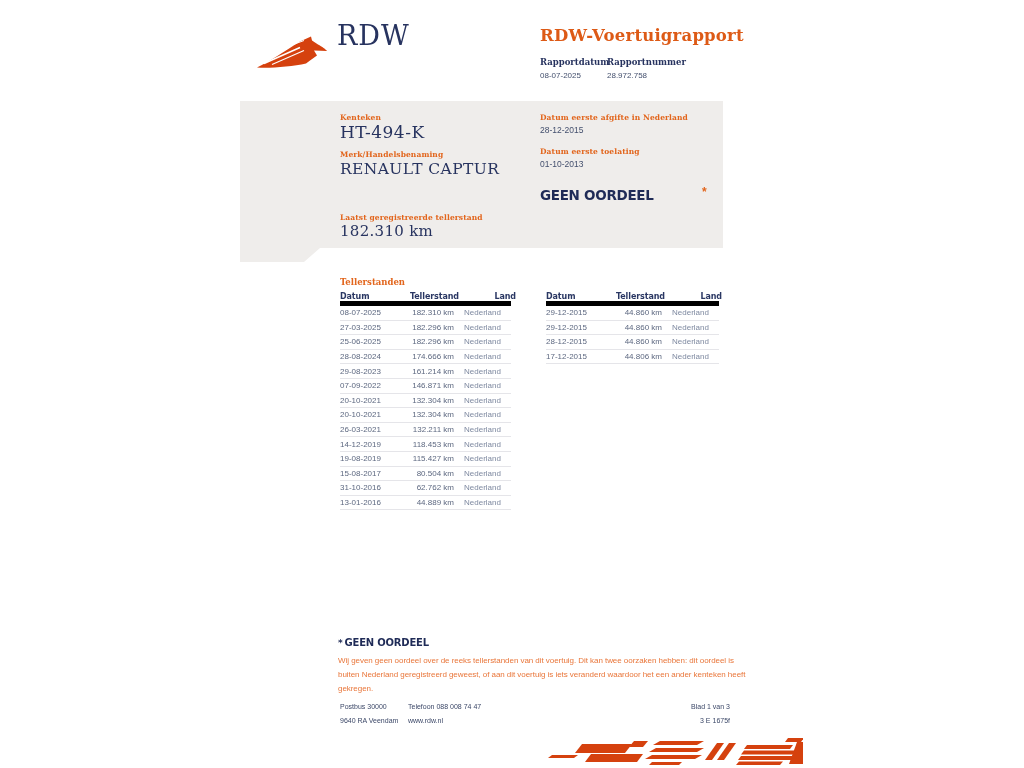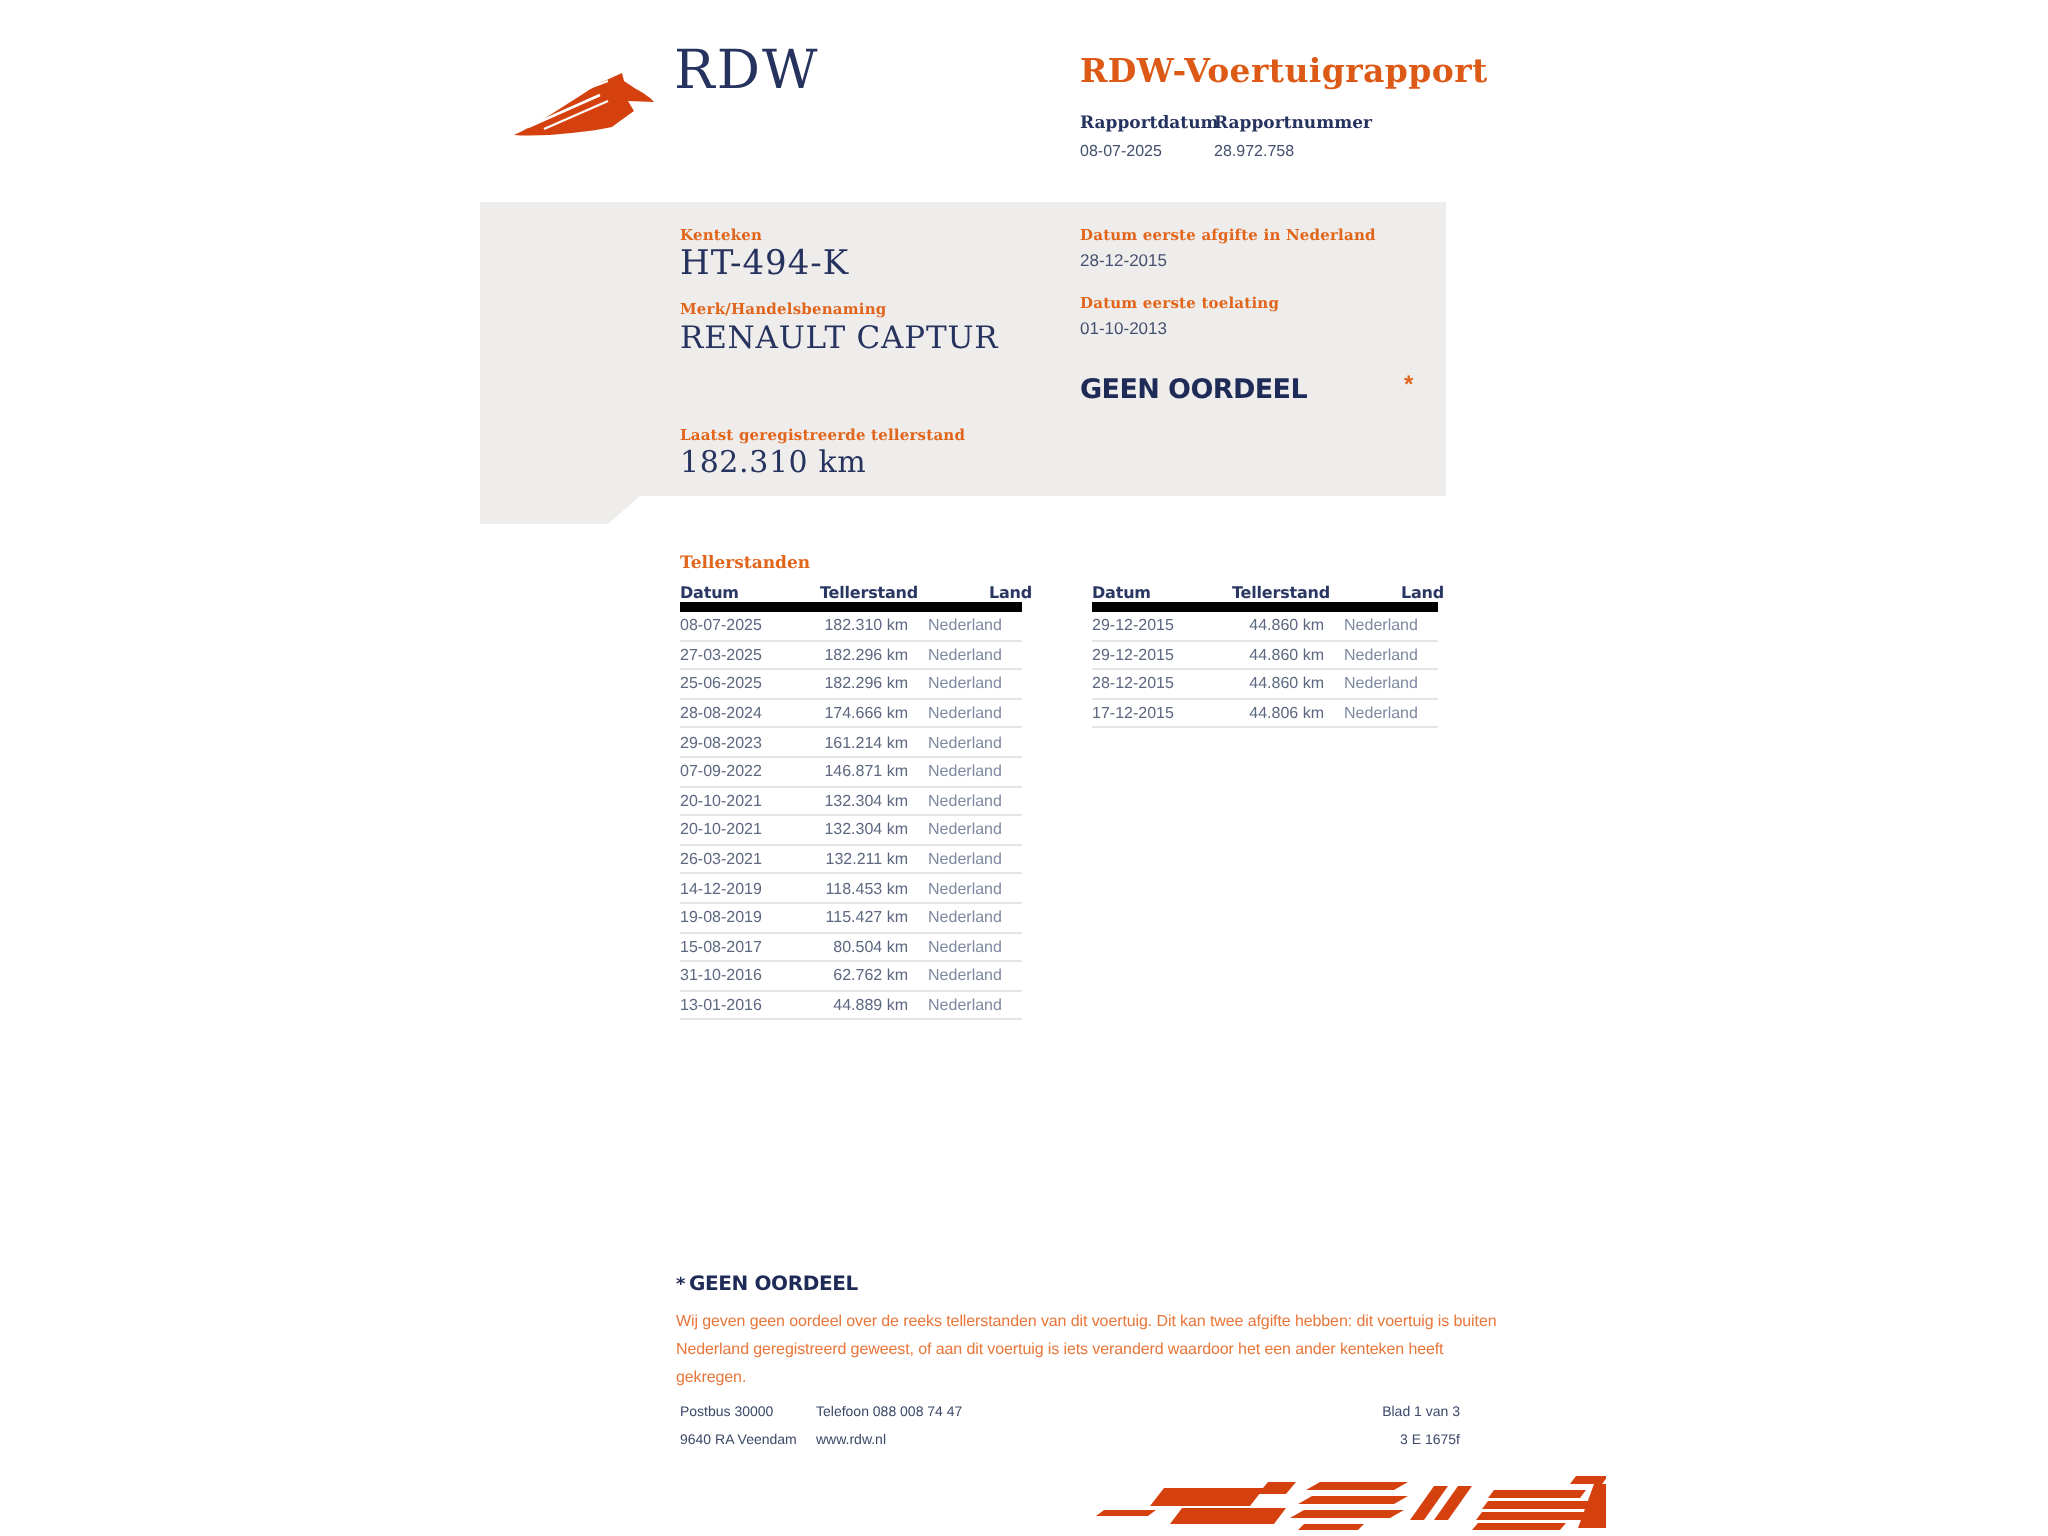--- a/index.html
+++ b/index.html
@@ -275,21 +275,21 @@
       <span class="c-datum">17-12-2015</span>
       <span class="c-km">44.806 km</span>
       <span class="c-land">Nederland</span>
     </div>
   </div>
 
 <div id="footnote" class="abs">
   <div id="footnote-heading">
     <span id="footnote-asterisk">*</span><span>GEEN OORDEEL</span>
   </div>
-  <div id="footnote-body">Wij geven geen oordeel over de reeks tellerstanden van dit voertuig. Dit kan twee afgifte hebben: dit voertuig is buiten Nederland geregistreerd geweest, of aan dit voertuig is iets veranderd waardoor het een ander kenteken heeft gekregen.</div>
+  <div id="footnote-body">Wij geven geen oordeel over de reeks tellerstanden van dit voertuig. Dit kan twee oorzaken hebben: dit oordeel is buiten Nederland geregistreerd geweest, of aan dit voertuig is iets veranderd waardoor het een ander kenteken heeft gekregen.</div>
 </div>
 
 <div id="footer-address" class="abs footer-col">
   <div>Postbus 30000</div>
   <div>9640 RA Veendam</div>
 </div>
 <div id="footer-contact" class="abs footer-col">
   <div>Telefoon 088 008 74 47</div>
   <div>www.rdw.nl</div>
 </div>

